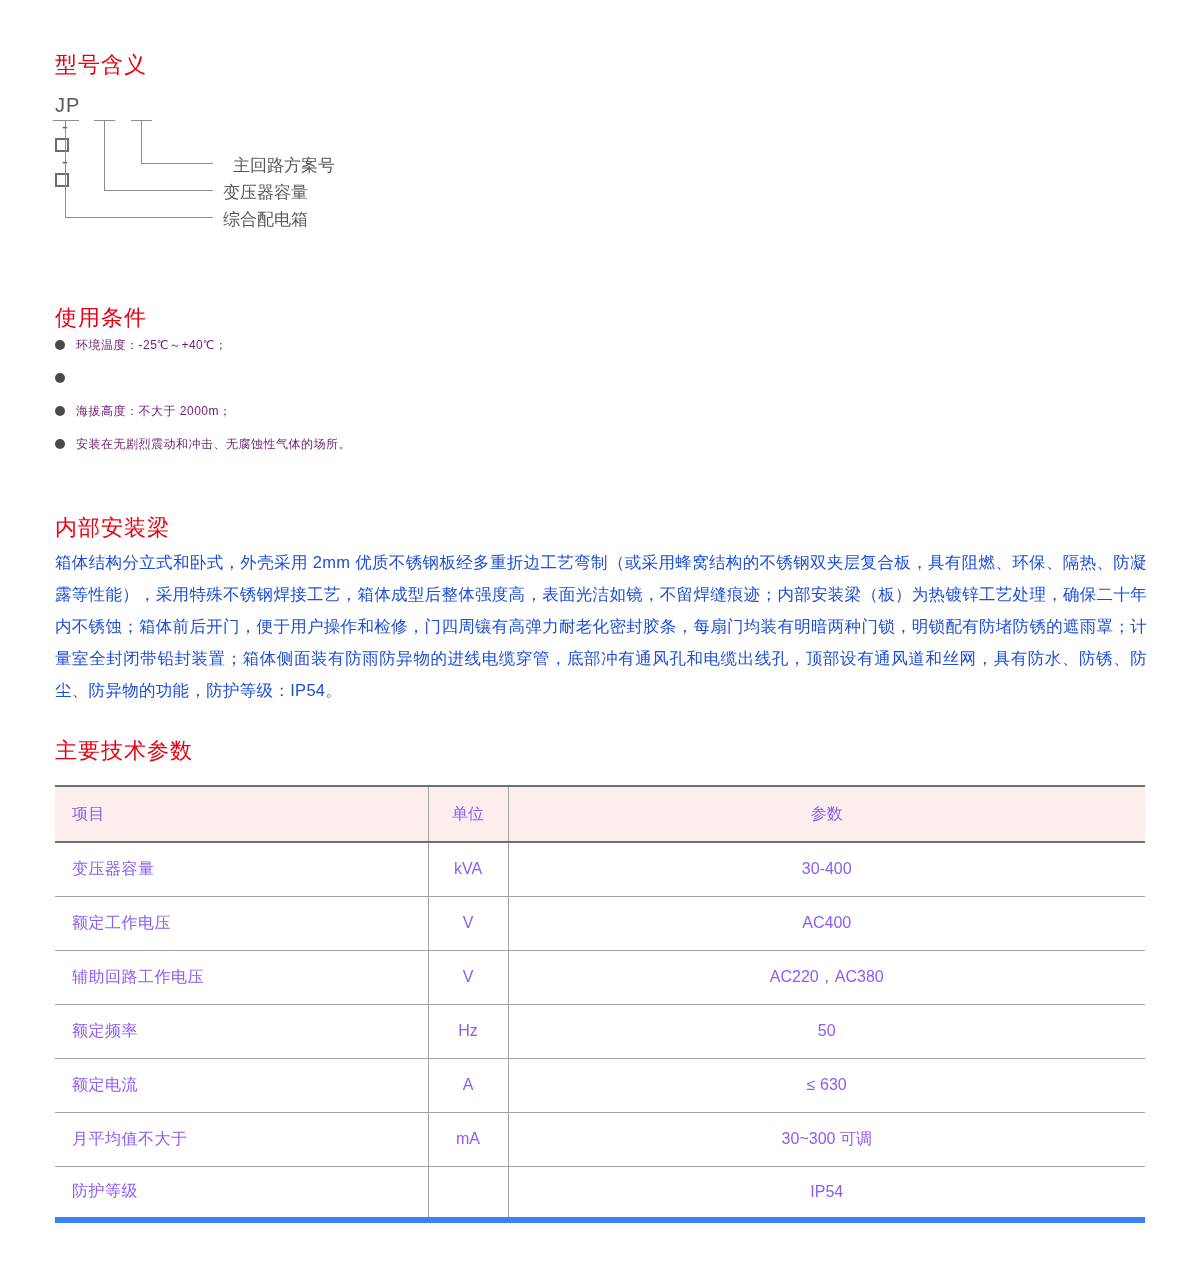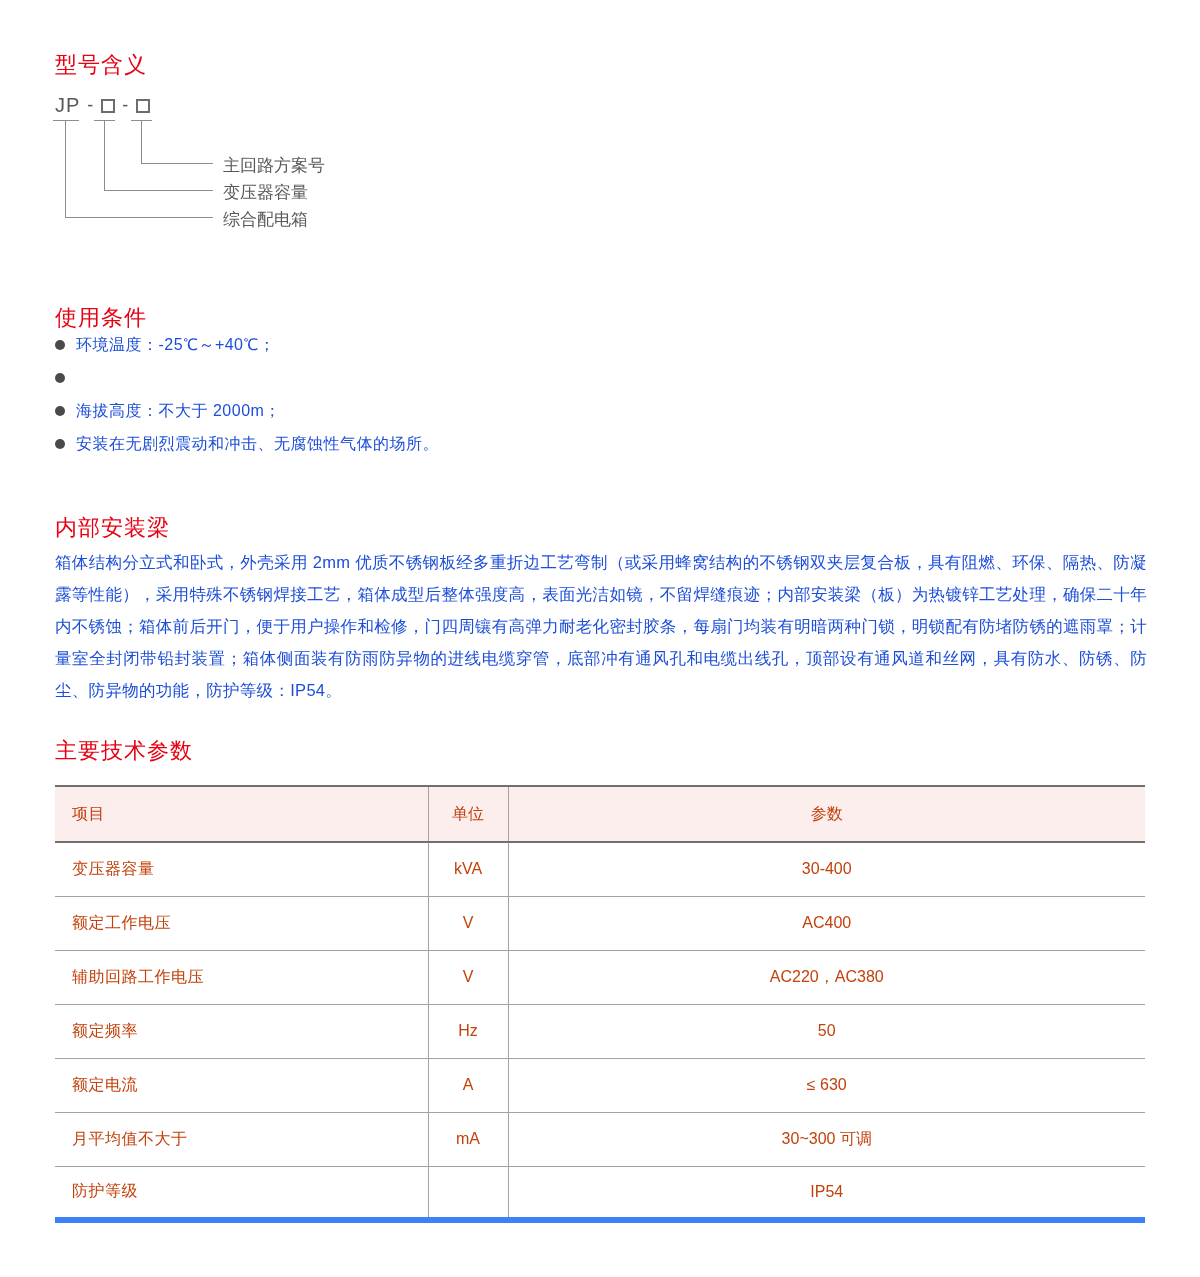--- a/index.html
+++ b/index.html
@@ -18,22 +18,22 @@
     letter-spacing: 1px; white-space: nowrap;
   }
   #title-model     { top: 50px; }
   #title-usage     { top: 303px; }
   #title-structure { top: 513px; }
   #title-params    { top: 736px; }
 
   
   .code-row {
     position: absolute; left: 55px; top: 94px;
-    display: flex; align-items: center;
-    font-size: 20px; color: #595757; letter-spacing: 1px;
+    display: flex; align-items: flex-start;
+    font-size: 20px; color: #595757; letter-spacing: 1px; flex-direction: column;
   }
   .code-row .dash { margin: 0 7px; color: #595757; font-size: 18px; }
   .ph-box {
     display: inline-block; width: 14px; height: 14px;
     border: 2px solid #6d6d6d; background: #fff;
   }
   .dline { position: absolute; background: #8d8d8d; }
   .dline.h { height: 1px; }
   .dline.v { width: 1px; }
   #u-jp  { left: 53px;  top: 120px; width: 26px; }
@@ -42,53 +42,53 @@
   #v-1   { left: 65px;  top: 120px; height: 98px; }
   #v-2   { left: 104px; top: 120px; height: 71px; }
   #v-3   { left: 141px; top: 120px; height: 44px; }
   #h-3   { left: 141px; top: 163px; width: 72px; }
   #h-2   { left: 104px; top: 190px; width: 109px; }
   #h-1   { left: 65px;  top: 217px; width: 148px; }
   .dlabel {
     position: absolute; left: 223px;
     font-size: 17px; color: #595757; white-space: nowrap;
   }
-  #dlabel-0 { top: 154px; }
+  #dlabel-0 { top: 154px; margin-left: 10px; }
   #dlabel-1 { top: 181px; }
   #dlabel-2 { top: 208px; }
 
   
   .cond-list {
     position: absolute; left: 55px; top: 334px;
     list-style: none; width: 1000px;
   }
   .cond-list li {
     display: flex; align-items: center;
-    font-size: 16px; color: #1d4ed8;
+    font-size: 12px; color: #701a75;
     height: 22px; margin-bottom: 11px;
     letter-spacing: 0.5px;
   }
   .dot {
     flex: 0 0 auto;
     width: 10px; height: 10px; border-radius: 50%;
     background: #4c4948; margin-right: 11px;
   }
 
   
   .feature-para {
     position: absolute; left: 55px; top: 546px; width: 1092px;
     font-size: 16.5px; line-height: 32px; color: #1d4ed8;
     text-align: justify; letter-spacing: 0.3px;
   }
 
   
   .param-table {
     position: absolute; left: 55px; top: 785px; width: 1090px;
     border-collapse: collapse; table-layout: fixed;
-    font-size: 16px; color: #c2410c;
+    font-size: 16px; color: #8b5cf6;
   }
   .param-table col.c1 { width: 373px; }
   .param-table col.c2 { width: 80px; }
   .param-table th {
     height: 56px; background: #fdeeee; font-weight: normal;
     border-top: 2px solid #6f6f6f; border-bottom: 2px solid #6f6f6f;
   }
   .param-table td { height: 54px; border-bottom: 1px solid #a2a2a3; background: #ffffff; }
   .param-table tbody tr:last-child td { border-bottom: 6px solid #3b82f6; }
   .param-table th:nth-child(-n+2), .param-table td:nth-child(-n+2) { border-right: 1px solid #a2a2a3; }

